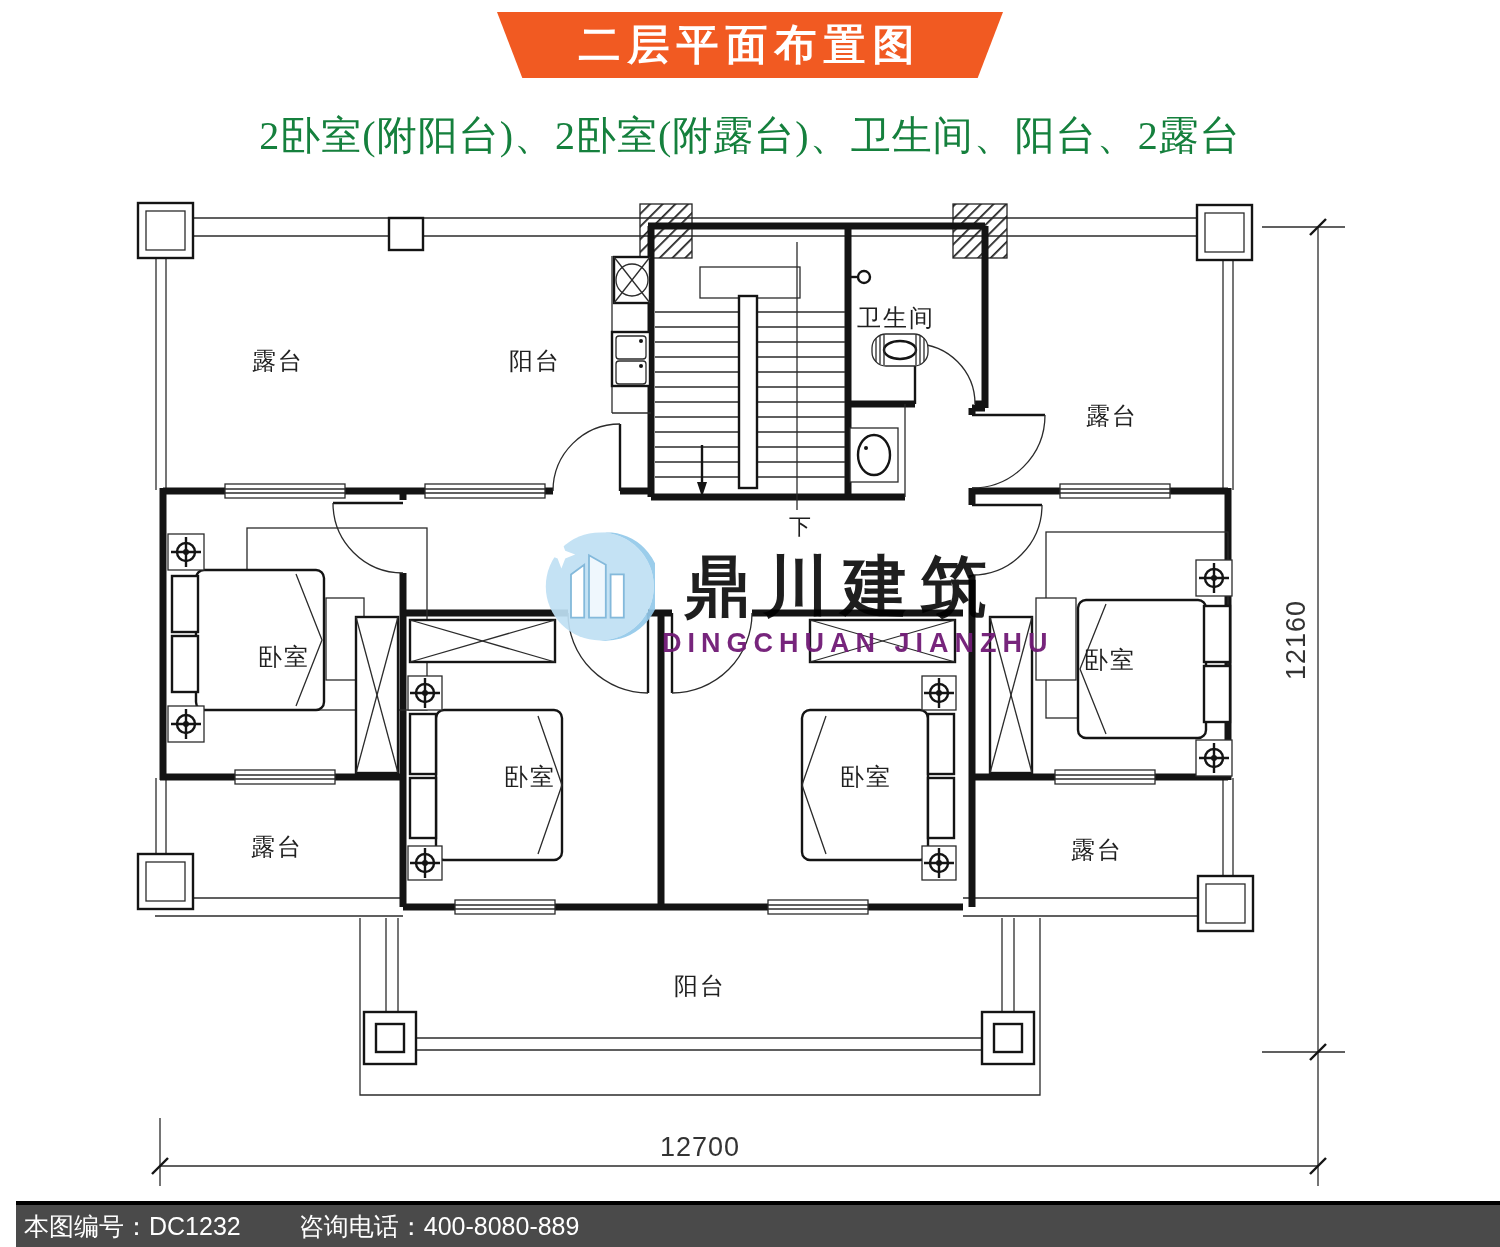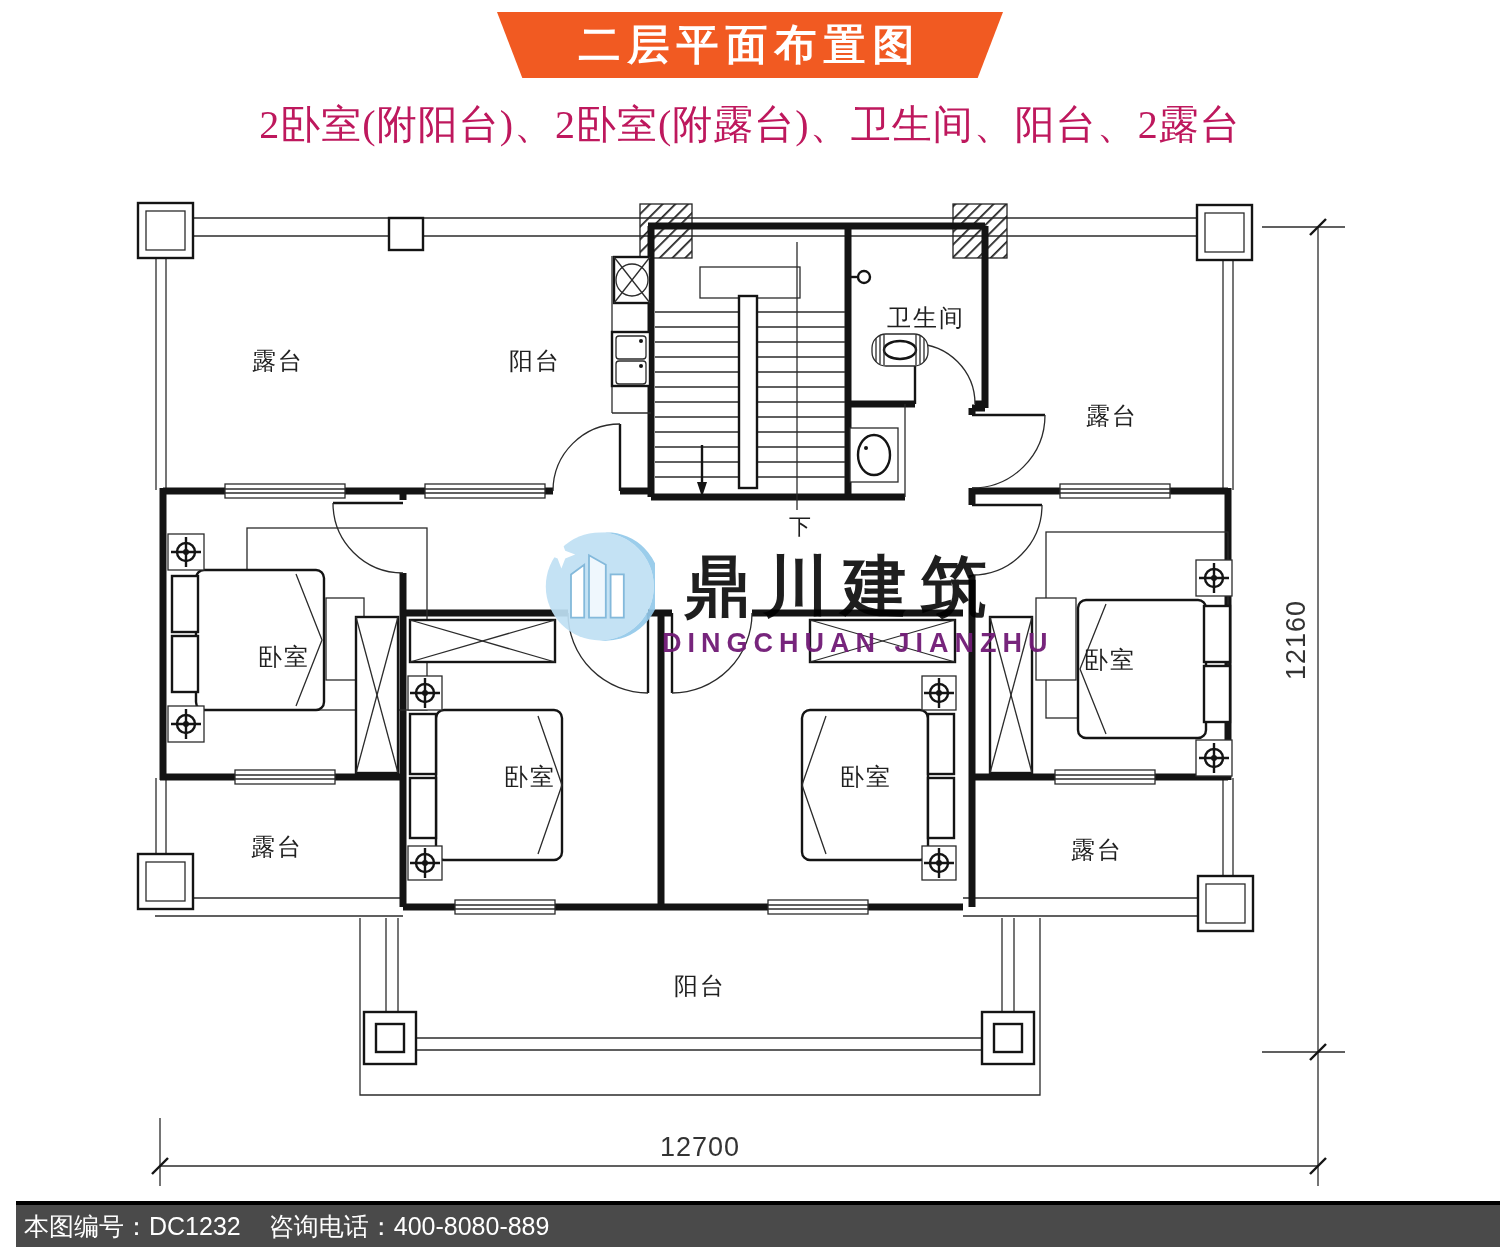--- a/index.html
+++ b/index.html
@@ -4,21 +4,21 @@
 <style>
   html,body{margin:0;padding:0;background:#ffffff;}
   .stage{position:relative;width:1500px;height:1247px;background:#fff;overflow:hidden;
          font-family:"Liberation Sans",sans-serif;}
   
   .banner{position:absolute;left:497px;top:12px;width:506px;height:66px;background:#f15a22;
           clip-path:polygon(0 0,100% 0,95% 100%,5% 100%);
           display:flex;align-items:center;justify-content:center;}
   .banner-title{color:#fff;font-size:42px;font-weight:bold;letter-spacing:7px;white-space:nowrap;}
   
-  .subtitle{position:absolute;left:0;top:97px;width:100%;text-align:center;color:#be185d;
+  .subtitle{position:absolute;left:0;top:108px;width:100%;text-align:center;color:#15803d;
             font-size:40px;font-family:"Liberation Serif",serif;letter-spacing:1px;white-space:nowrap;}
   
   .plan-svg{position:absolute;left:0;top:0;z-index:1;}
   .w{stroke:#141414;stroke-width:7;fill:none;}
   .t{stroke:#2b2b2b;stroke-width:1.3;fill:none;}
   .m{stroke:#141414;stroke-width:2.4;fill:none;}
   .wf{fill:#ffffff;}
   
   .watermark{position:absolute;left:0;top:0;z-index:2;pointer-events:none;}
   .wm-logo{position:absolute;left:535px;top:524px;width:120px;height:120px;opacity:.92;}
@@ -34,21 +34,21 @@
   .dim{position:absolute;transform:translate(-50%,-50%);font-size:27px;color:#333;
        letter-spacing:1px;white-space:nowrap;}
   .dim.vert{transform:translate(-50%,-50%) rotate(-90deg);}
   
   .footer{position:absolute;left:16px;bottom:0;width:100%;height:46px;background:#4a4a4a;
           border-top:4px solid #000;box-sizing:border-box;display:flex;align-items:center;
           color:#fff;font-size:25px;z-index:4;white-space:nowrap;}
   .footer span{display:inline-block;}
   .f-no{margin-left:8px;}
   .f-co{margin-left:38px;}
-  .f-ph{margin-left:28px;}
+  .f-ph{margin-left:58px;}
   .f-web{margin-left:auto;margin-right:10px;}
 </style>
 </head>
 <body>
 
 <div class="stage">
 
   <div class="banner">
     <div class="banner-title">二层平面布置图</div>
   </div>
@@ -339,21 +339,21 @@
       <rect x="63" y="42" width="11" height="36" fill="#ffffff" stroke="#7ab4d8" stroke-width="1.5"></rect>
       <path d="M22 14 l3.2 8.3 8.3 3.2 -8.3 3.2 -3.2 8.3 -3.2 -8.3 -8.3 -3.2 8.3 -3.2 z" fill="#ffffff"></path>
     </svg>
     <div class="wm-cn">鼎川建筑</div>
     <div class="wm-en">DINGCHUAN JIANZHU</div>
   </div>
 
   <div class="labels">
     <div class="lbl" style="left:278px;top:361px;">露台</div>
     <div class="lbl" style="left:535px;top:361px;">阳台</div>
-    <div class="lbl" style="left:926px;top:318px;font-family:Liberation Mono, monospace;">卫生间</div>
+    <div class="lbl" style="left:896px;top:318px;font-family:Liberation Mono, monospace;">卫生间</div>
     <div class="lbl" style="left:1112px;top:416px;">露台</div>
     <div class="lbl" style="left:284px;top:657px;">卧室</div>
     <div class="lbl" style="left:530px;top:777px;">卧室</div>
     <div class="lbl" style="left:866px;top:777px;">卧室</div>
     <div class="lbl" style="left:1110px;top:660px;">卧室</div>
     <div class="lbl" style="left:277px;top:847px;">露台</div>
     <div class="lbl" style="left:1097px;top:850px;">露台</div>
     <div class="lbl" style="left:700px;top:986px;">阳台</div>
     <div class="lbl small" style="left:801px;top:527px;">下</div>
     <div class="dim vert" style="left:1296px;top:640px;">12160</div>

